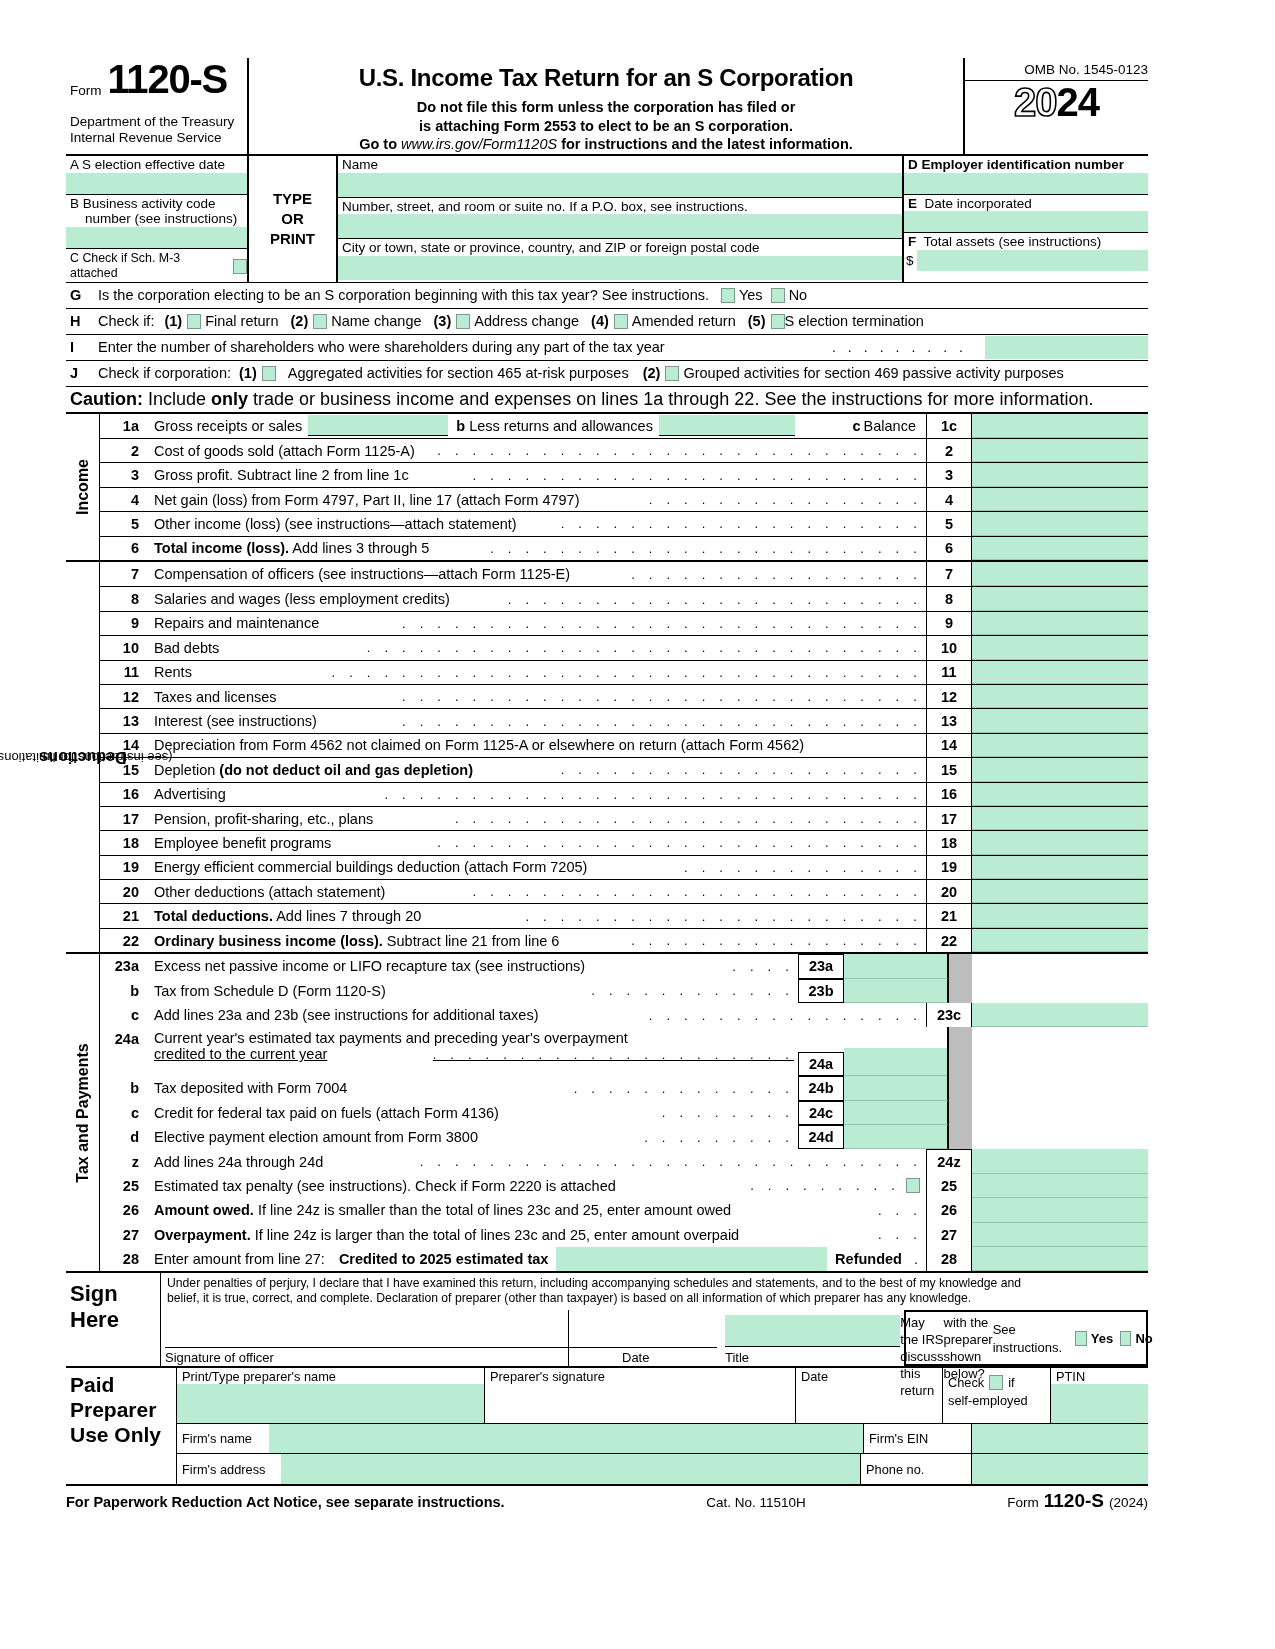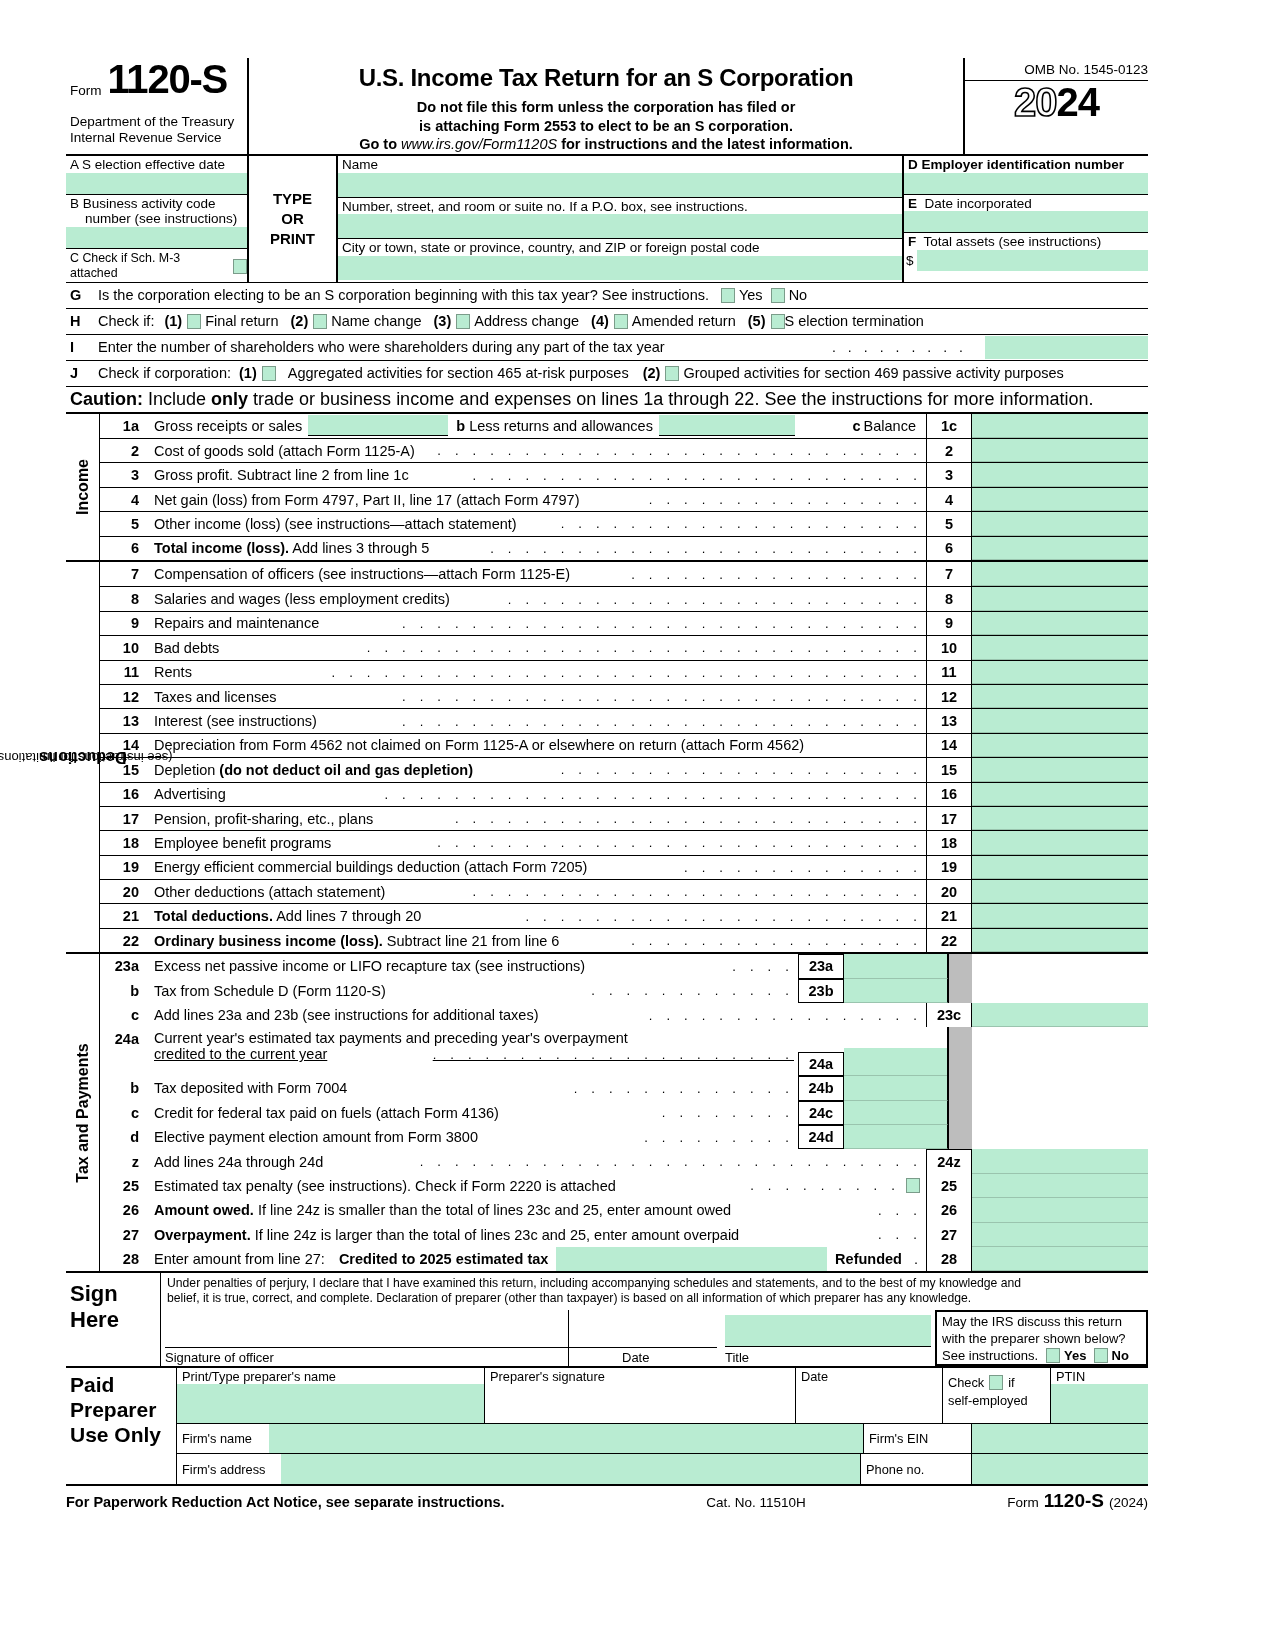--- a/index.html
+++ b/index.html
@@ -604,21 +604,21 @@
           </div>
           <div style="width:152px;position:relative;">
             <div style="position:absolute;left:0;right:4px;bottom:18px;border-bottom:1px solid #000;height:1px;"></div>
             <div style="position:absolute;left:53px;bottom:1px;font-size:13px;">Date</div>
           </div>
           <div style="flex:1 1 auto;position:relative;">
             <div class="fld" style="position:absolute;left:4px;right:4px;top:5px;bottom:19px;border-bottom:1px solid #000;"></div>
             <div style="position:absolute;left:4px;bottom:1px;font-size:13px;">Title</div>
           </div>
         </div>
-        <div style="width:213px;flex:none;border:2.5px solid #000;padding:2px 4px 0 5px;font-size:13px;line-height:1.32;display:flex;flex-direction:column;justify-content:center;">
+        <div style="width:244px;flex:none;border:2.5px solid #000;padding:2px 4px 0 5px;font-size:13px;line-height:1.32;display:flex;flex-direction:row;justify-content:center;">
           <div>May the IRS discuss this return</div>
           <div>with the preparer shown below?</div>
           <div style="display:flex;align-items:center;">
             <span>See instructions.</span>
             <span class="cb" style="margin-left:8px;"></span>
             <span class="b" style="margin-left:4px;">Yes</span>
             <span class="cb" style="margin-left:7px;"></span>
             <span class="b" style="margin-left:4px;">No</span>
           </div>
         </div>

